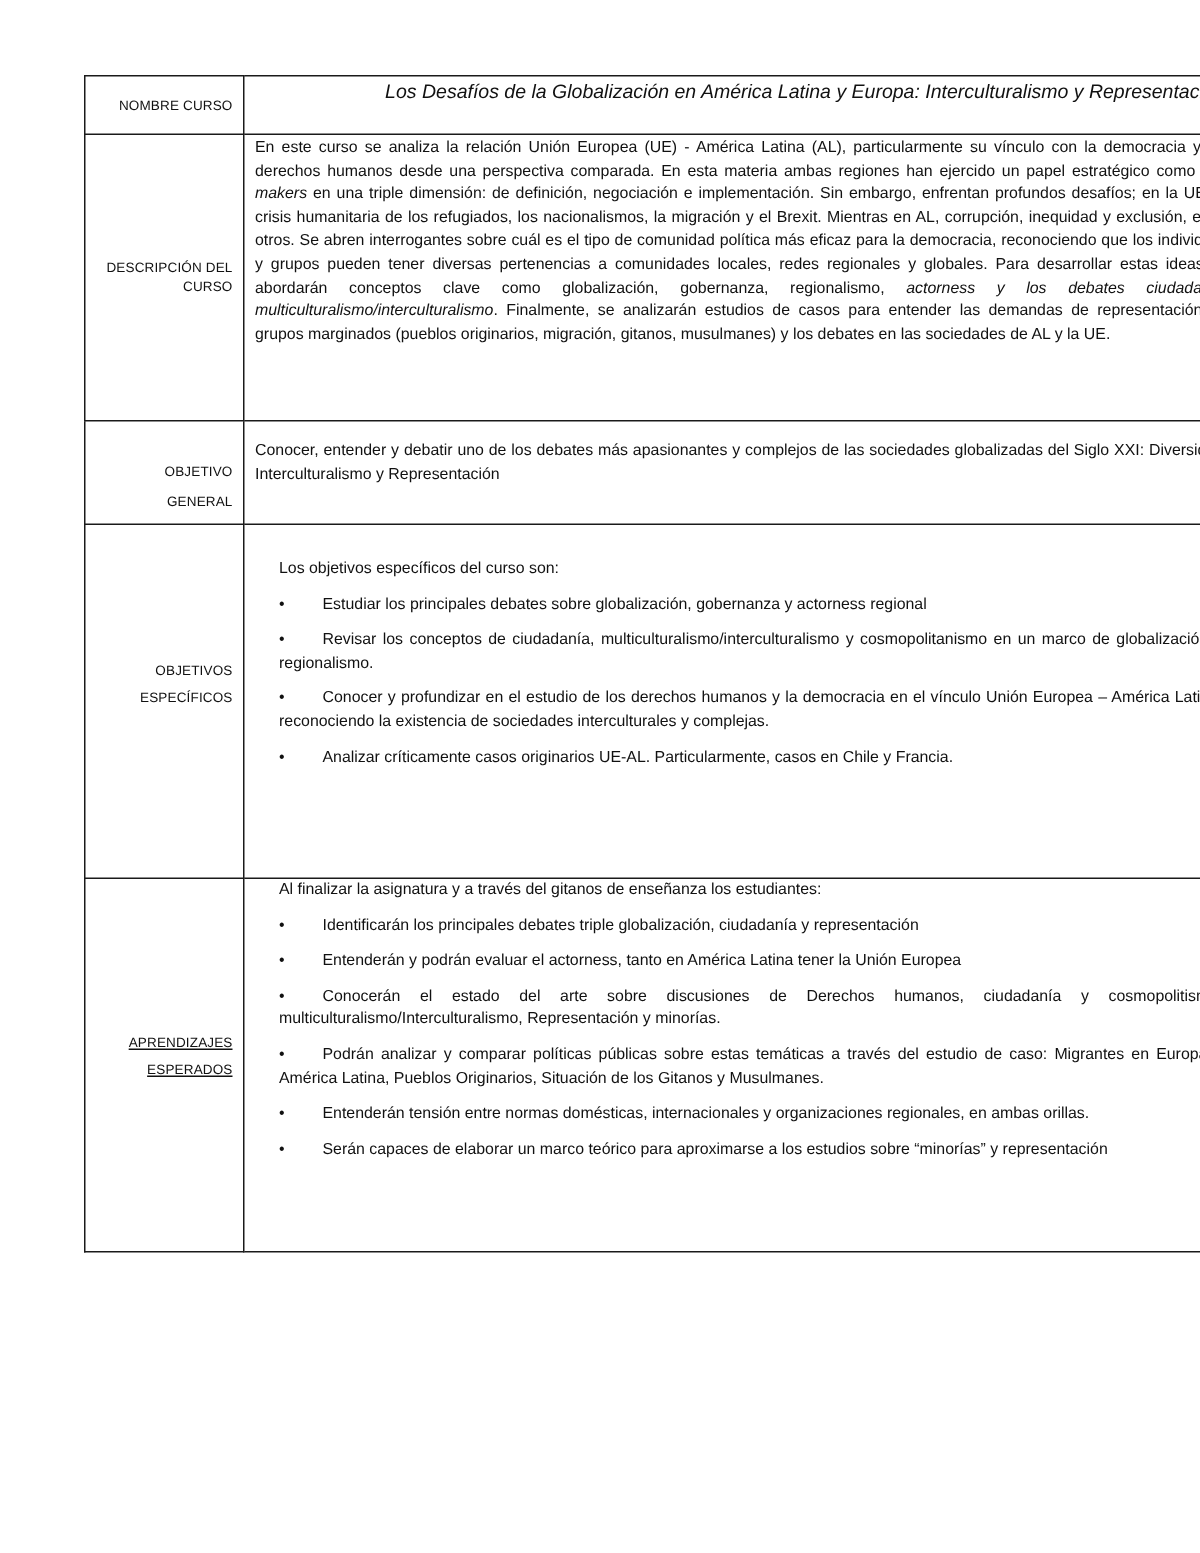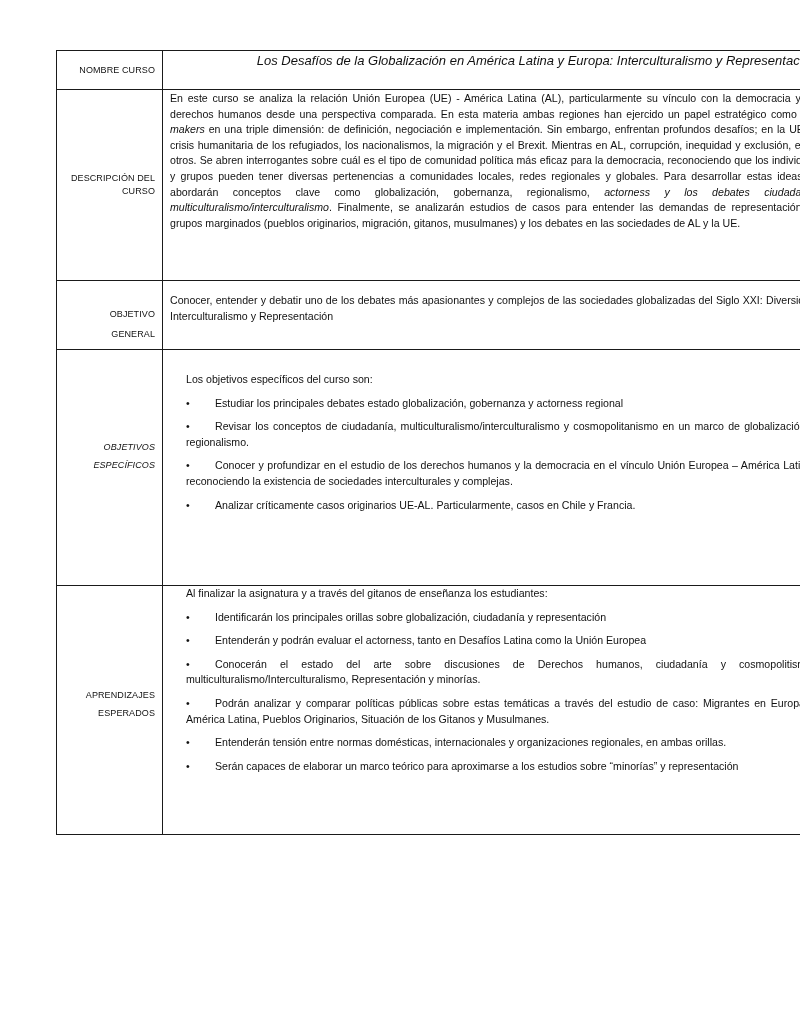--- a/index.html
+++ b/index.html
@@ -58,22 +58,22 @@
   .title-text {
     text-align: right;
     font-style: italic;
     font-size: 13px;
     line-height: 19px;
     padding: 0 8px;
   }
   .label-title { padding-top: 11px !important; }
   .label-desc { padding-top: 80px !important; }
   .label-gen { padding-top: 23px !important; line-height: 20px; margin-top: 36px; }
-  .label-spec { padding-top: 88px !important; line-height: 18px; font-style: italic; }
-  .label-apr { padding-top: 100px !important; line-height: 18px; }
+  .label-spec { padding-top: 88px !important; line-height: 18px; }
+  .label-apr { padding-top: 100px !important; line-height: 18px; text-decoration: underline; }
 
   .desc-text { padding-top: 1px !important; }
   .gen-text { padding-top: 12px !important; }
   .spec-wrap { padding-left: 23px !important; padding-top: 22px !important; padding-right: 10px !important; }
   .apr-wrap { padding-left: 23px !important; padding-top: 0px !important; padding-right: 10px !important; }
 
   .intro {
     margin: 0 0 8px 0;
   }
   .bullet-item {
@@ -120,36 +120,36 @@
     </td>
   </tr>
 
   <tr class="row-spec">
     <td class="label-cell label-spec">
       <div>OBJETIVOS</div>
       <div>ESPECÍFICOS</div>
     </td>
     <td class="content-cell spec-wrap">
       <p class="intro">Los objetivos específicos del curso son:</p>
-      <p class="bullet-item"><span class="bullet">•</span><span>Estudiar los principales debates estado globalización, gobernanza y actorness regional</span></p>
+      <p class="bullet-item"><span class="bullet">•</span><span>Estudiar los principales debates sobre globalización, gobernanza y actorness regional</span></p>
       <p class="bullet-item"><span class="bullet">•</span><span>Revisar los conceptos de ciudadanía, multiculturalismo/interculturalismo y cosmopolitanismo en un marco de globalización y regionalismo.</span></p>
       <p class="bullet-item"><span class="bullet">•</span><span>Conocer y profundizar en el estudio de los derechos humanos y la democracia en el vínculo Unión Europea – América Latina, reconociendo la existencia de sociedades interculturales y complejas.</span></p>
       <p class="bullet-item"><span class="bullet">•</span><span>Analizar críticamente casos originarios UE-AL. Particularmente, casos en Chile y Francia.</span></p>
     </td>
   </tr>
 
   <tr class="row-apr">
     <td class="label-cell label-apr">
       <div>APRENDIZAJES</div>
       <div>ESPERADOS</div>
     </td>
     <td class="content-cell apr-wrap">
       <p class="intro">Al finalizar la asignatura y a través del gitanos de enseñanza los estudiantes:</p>
-      <p class="bullet-item"><span class="bullet">•</span><span>Identificarán los principales orillas sobre globalización, ciudadanía y representación</span></p>
-      <p class="bullet-item"><span class="bullet">•</span><span>Entenderán y podrán evaluar el actorness, tanto en Desafíos Latina como la Unión Europea</span></p>
+      <p class="bullet-item"><span class="bullet">•</span><span>Identificarán los principales debates triple globalización, ciudadanía y representación</span></p>
+      <p class="bullet-item"><span class="bullet">•</span><span>Entenderán y podrán evaluar el actorness, tanto en América Latina tener la Unión Europea</span></p>
       <p class="bullet-item"><span class="bullet">•</span><span>Conocerán el estado del arte sobre discusiones de Derechos humanos, ciudadanía y cosmopolitismo, multiculturalismo/Interculturalismo, Representación y minorías.</span></p>
       <p class="bullet-item"><span class="bullet">•</span><span>Podrán analizar y comparar políticas públicas sobre estas temáticas a través del estudio de caso: Migrantes en Europa y América Latina, Pueblos Originarios, Situación de los Gitanos y Musulmanes.</span></p>
       <p class="bullet-item"><span class="bullet">•</span><span>Entenderán tensión entre normas domésticas, internacionales y  organizaciones regionales, en ambas orillas.</span></p>
       <p class="bullet-item"><span class="bullet">•</span><span>Serán capaces de elaborar un marco teórico para aproximarse a los estudios sobre “minorías” y representación</span></p>
     </td>
   </tr>
 </tbody>
   </table>
 
 </body></html>

